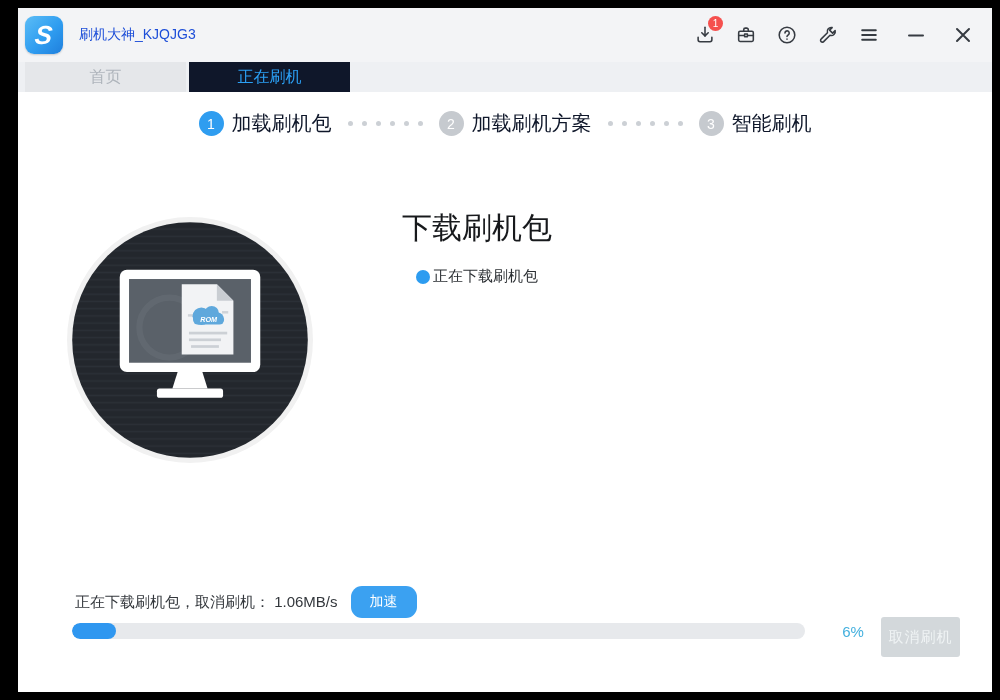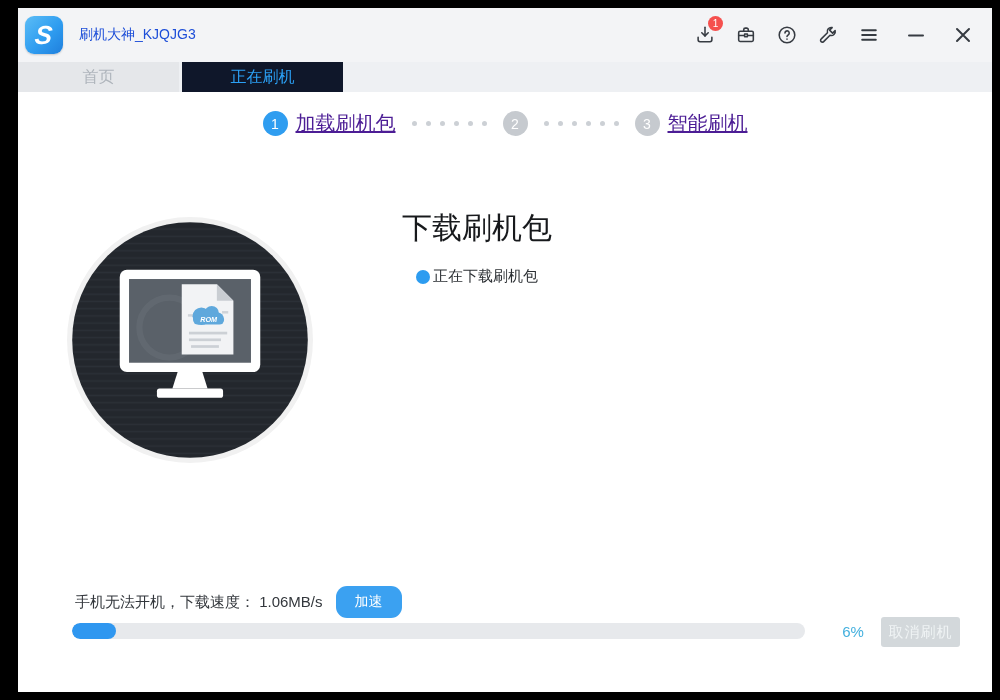--- a/index.html
+++ b/index.html
@@ -45,21 +45,21 @@
     min-width: 15px; height: 15px; border-radius: 8px;
     background: #f5504e; color: #fff; font-size: 10px;
     display: flex; align-items: center; justify-content: center;
     padding: 0 3px;
   }
   .tb-btn.win { margin-left: 6px; }
 
   
   .tabbar {
     height: 30px; background: #eef0f3;
-    display: flex; align-items: stretch; padding-left: 0;
+    display: flex; align-items: stretch; padding-left: 7px;
   }
   .tab {
     width: 161px; margin-right: 3px;
     background: #e5e7ea; color: #aeb4bb;
     font-size: 16px; text-align: center; line-height: 30px;
     white-space: nowrap; overflow: hidden;
     cursor: pointer;
   }
   .tab.active { background: #0f172a; color: #2ba0f5; }
 
@@ -70,21 +70,21 @@
     position: absolute; top: 18px; left: 0; right: 0;
     display: flex; align-items: center; justify-content: center; gap: 12px;
   }
   .step { display: flex; align-items: center; gap: 8px; }
   .step-circle {
     width: 25px; height: 25px; border-radius: 50%;
     background: #c6cacf; color: #fff; font-size: 14px;
     display: flex; align-items: center; justify-content: center;
   }
   .step.active .step-circle { background: #2f9df0; }
-  .step-label { font-size: 20px; color: #4c1d95; text-decoration: underline; }
+  .step-label { font-size: 20px; color: #0f172a; }
   .dots { display: flex; gap: 9px; margin: 0 4px; }
   .dots i { width: 5px; height: 5px; border-radius: 50%; background: #ccd0d5; }
 
   .hero-text { position: absolute; left: 344px; top: 104px; width: 230px; text-align: center; }
   .hero-title { font-size: 30px; font-weight: 500; color: #17191c; margin-top: 12px; }
   .hero-status {
     margin-top: 18px; display: flex; align-items: center; justify-content: center; gap: 3px;
   }
   .status-dot { width: 14px; height: 14px; border-radius: 50%; background: #2d9cf0; }
   .hero-status span { font-size: 15px; color: #2b2f33; }
@@ -108,21 +108,21 @@
     width: 733px; height: 16px; border-radius: 8px;
     background: #e7e9ec; overflow: hidden;
   }
   .progress-fill { height: 100%; border-radius: 8px; background: #2f97f0; width: 0; }
   .percent-label {
     position: absolute; left: 813px; top: 531px; width: 44px;
     font-size: 15px; color: #44b0de; text-align: center;
   }
   .cancel-btn {
     position: absolute; left: 863px; top: 525px;
-    width: 79px; height: 30px; border-radius: 3px;
+    width: 79px; height: 40px; border-radius: 3px;
     background: #d3d8db; color: #eff3f4; font-size: 15px;
     border: none; display: flex; align-items: center; justify-content: center;
     cursor: default; letter-spacing: 1px;
   }
 </style>
 </head>
 <body>
 
 <div class="window">
 
@@ -193,20 +193,21 @@
       <div class="dots">
           <i></i>
           <i></i>
           <i></i>
           <i></i>
           <i></i>
           <i></i>
         </div>
       <div class="step">
         <div class="step-circle">2</div>
+        <div class="step-label">加载刷机方案</div>
       </div>
       <div class="dots">
           <i></i>
           <i></i>
           <i></i>
           <i></i>
           <i></i>
           <i></i>
         </div>
       <div class="step">
@@ -253,21 +254,21 @@
 
     <div class="hero-text">
       <div class="hero-title">下载刷机包</div>
       <div class="hero-status">
         <div class="status-dot"></div>
         <span>正在下载刷机包</span>
       </div>
     </div>
 
     <div class="dl-status">
-      <span class="dl-status-text">手机无法开机，下载速度： 1.06MB/s</span>
+      <span class="dl-status-text">正在下载刷机包，取消刷机： 1.06MB/s</span>
       <button class="accel-btn">加速</button>
     </div>
 
     <div class="progress-track">
       <div class="progress-fill" style="width: 6%;"></div>
     </div>
     <div class="percent-label">6%</div>
     <button class="cancel-btn">取消刷机</button>
 
   </div>

